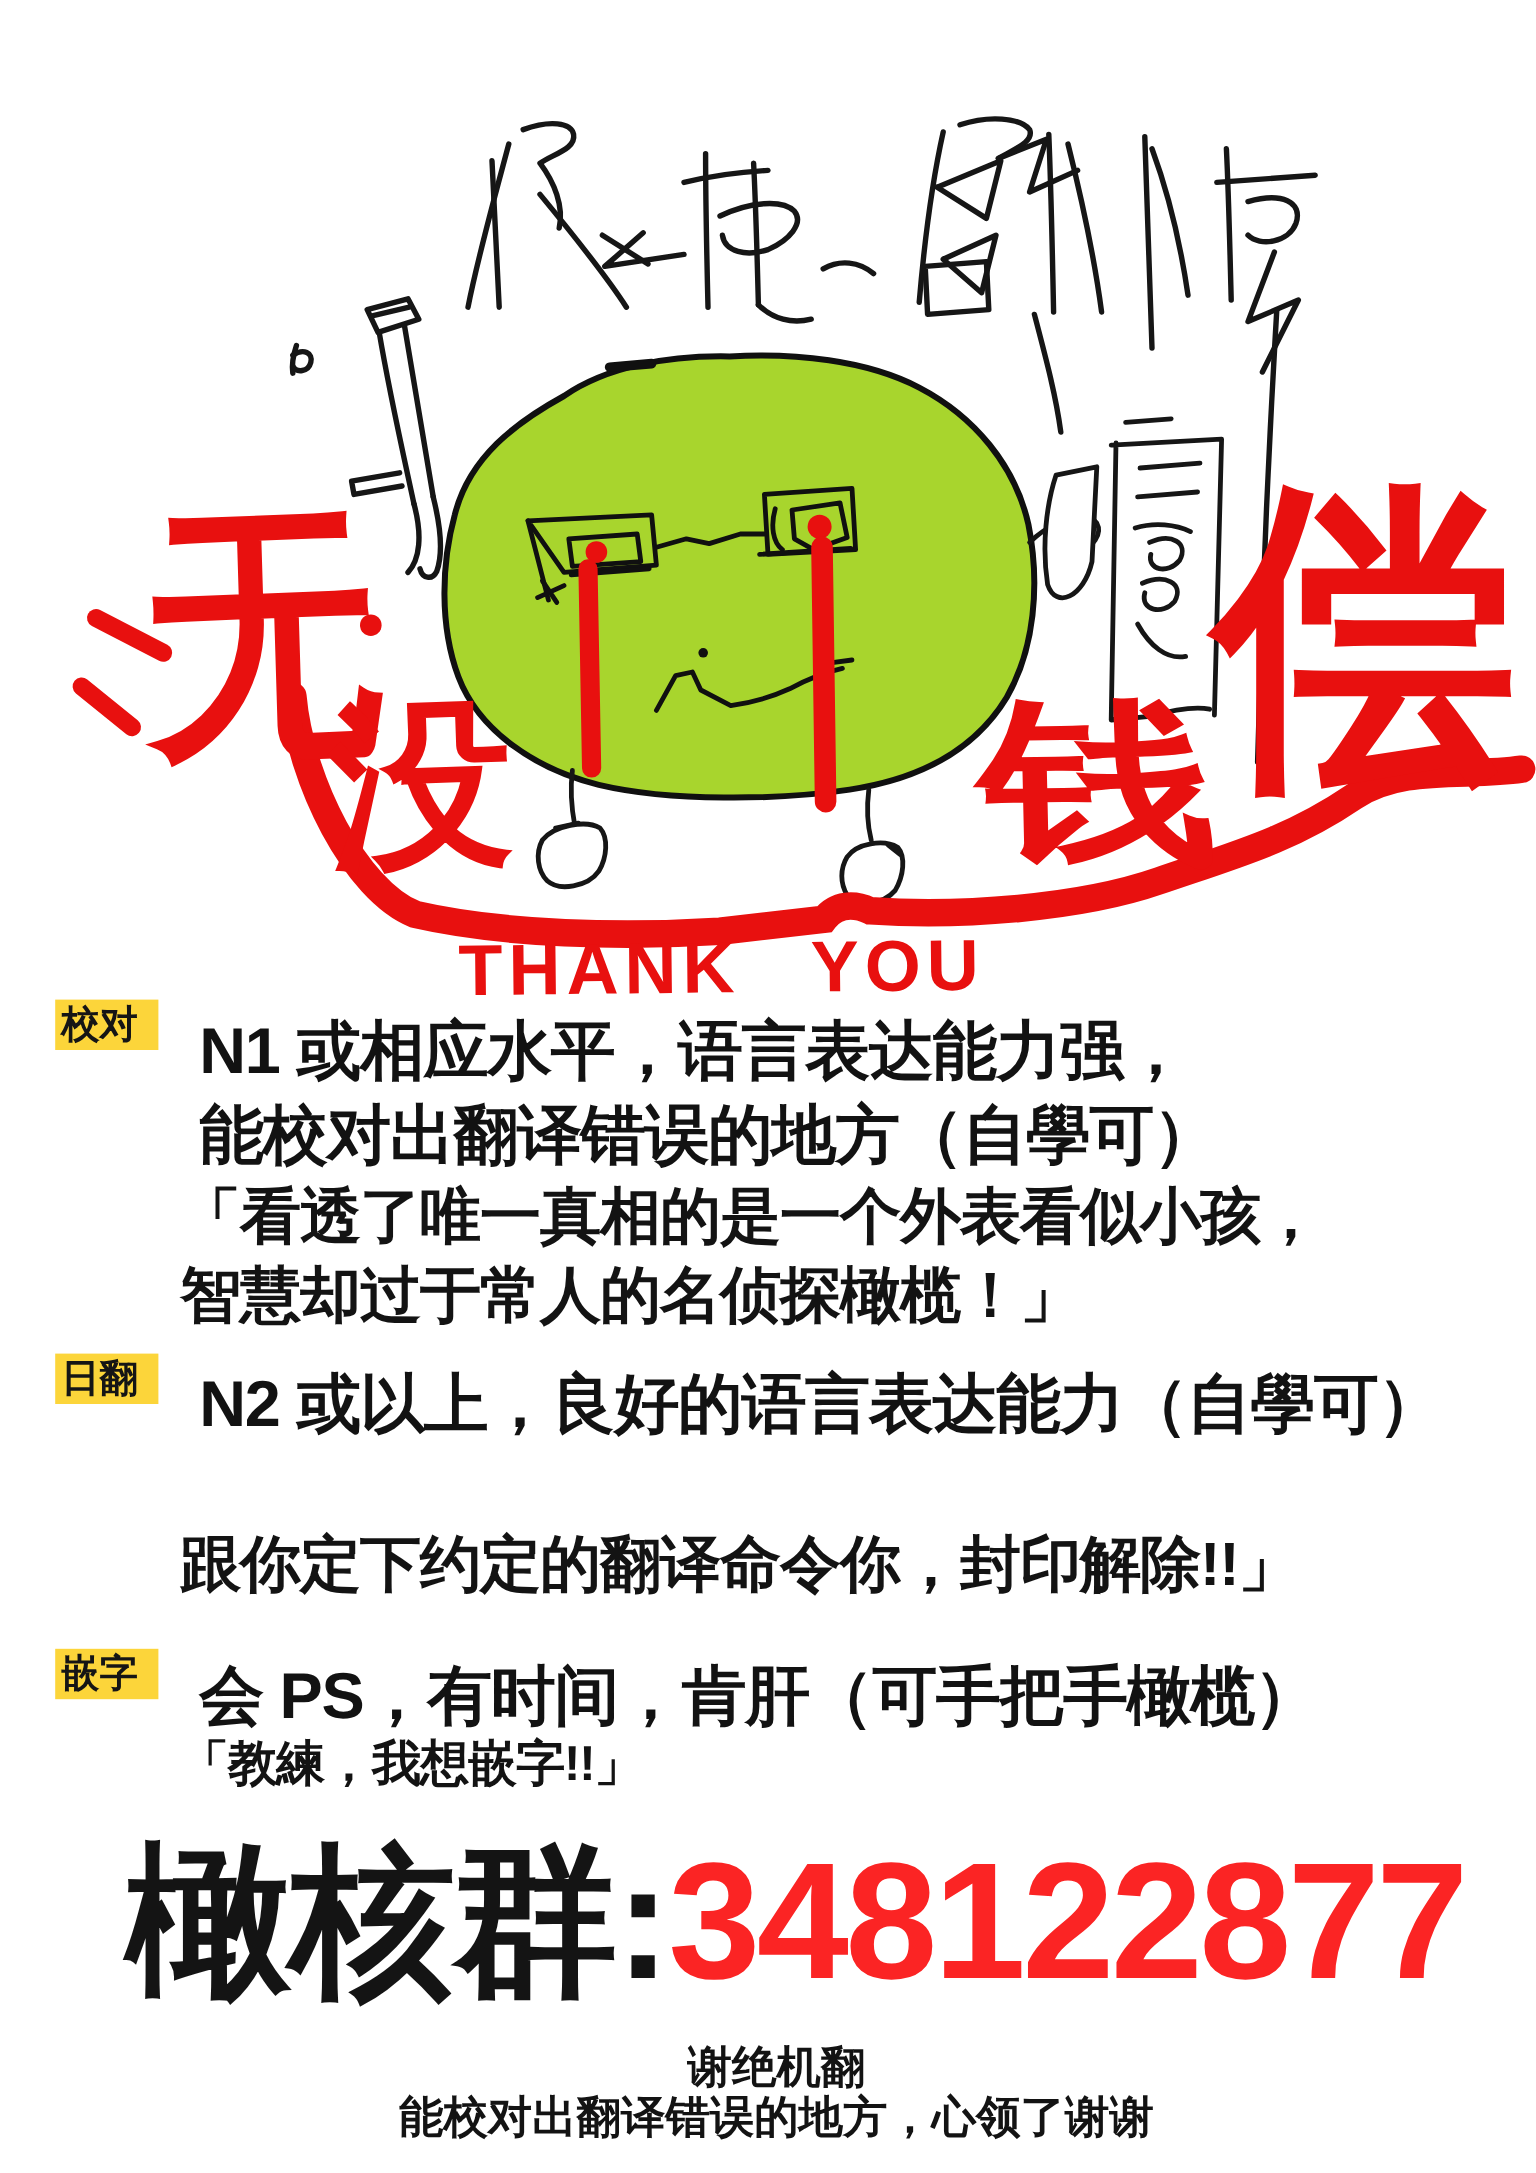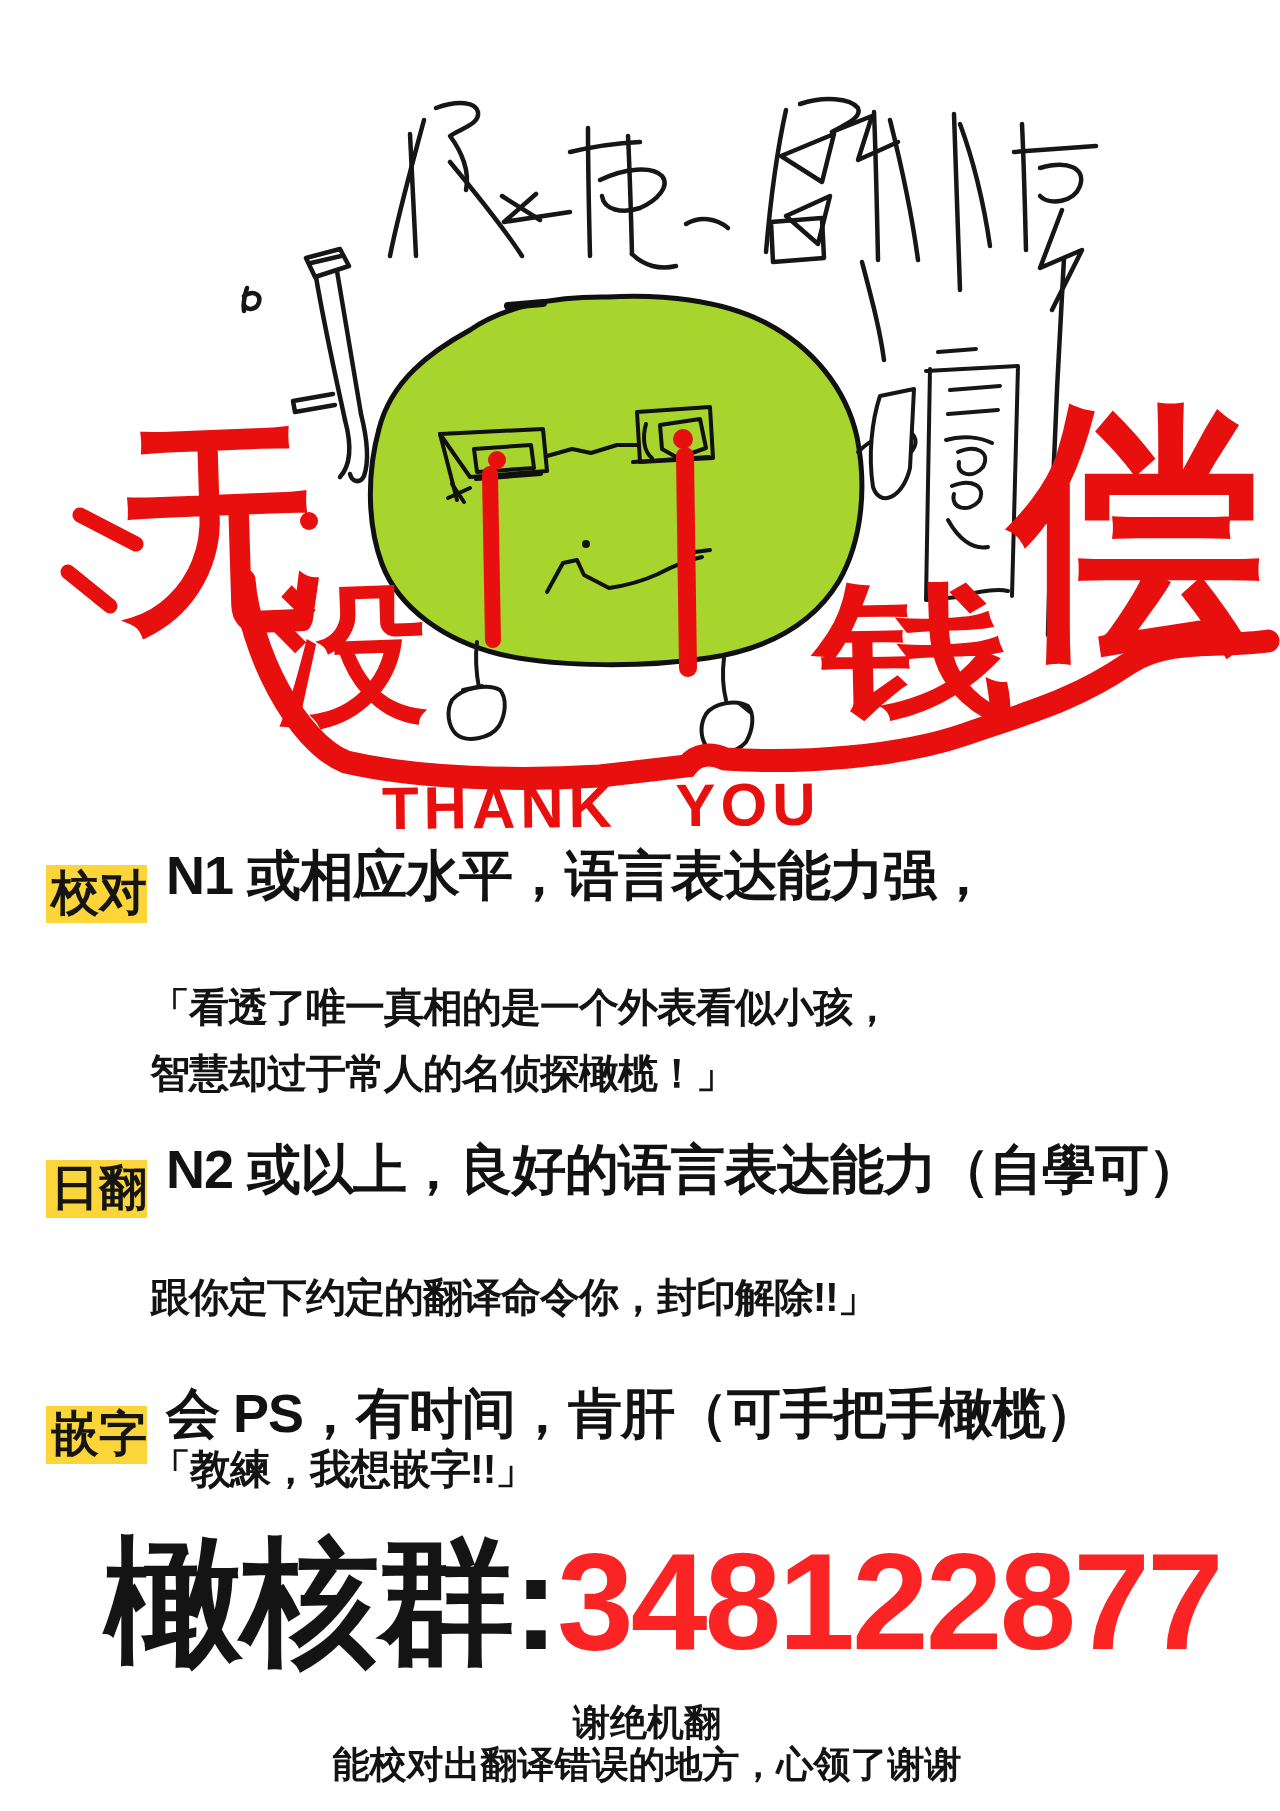--- a/index.html
+++ b/index.html
@@ -15,24 +15,24 @@
     transform-origin:top left;white-space:nowrap;user-select:none;
   }
   .thankyou{
     position:absolute;left:382px;top:772px;color:var(--marker_red,#e8100f);
     font-size:60px;font-weight:700;letter-spacing:5px;word-spacing:38px;
     transform:rotate(-0.6deg);white-space:nowrap;
   }
   
   .tag{
     position:absolute;left:46px;background:var(--highlight_yellow,#fcd53a);
-    color:#151515;font-size:48px;font-weight:700;line-height:1;padding:4px 0 6px 5px;margin-top:32px;
+    color:#151515;font-size:32px;font-weight:700;line-height:1;padding:4px 17px 6px 5px;
   }
   .req{position:absolute;left:166px;font-size:54px;font-weight:700;letter-spacing:-1px;color:#121212;text-align:right;}
-  .quote{position:absolute;left:150px;font-size:40px;font-weight:700;letter-spacing:-1px;color:#131313;}
+  .quote{position:absolute;left:150px;font-size:51px;font-weight:700;letter-spacing:-1px;color:#131313;}
   .quote.small{font-size:41px;}
   .groupline{
     position:absolute;left:62px;top:1532px;font-size:138px;font-weight:700;
     letter-spacing:-2px;line-height:1;white-space:nowrap;margin-left:43px;
   }
   .groupline .num{color:var(--number_red,#fb2424);letter-spacing:-3px;}
   .footer1,.footer2{
     position:absolute;left:0;right:34px;text-align:center;font-weight:700;color:#131313;white-space:nowrap;padding-left:48px;
   }
   .footer1{top:1698px;font-size:37px;}
@@ -157,20 +157,21 @@
 
   <span class="hand" style="left:118px;top:420px;font-size:225px;transform:scaleX(0.87) rotate(-2deg);">无</span>
   <span class="hand" style="left:272px;top:582px;font-size:152px;transform:rotate(-2deg);">没</span>
   <span class="hand" style="left:815px;top:577px;font-size:150px;transform:scale(1.32,1.02) rotate(-1deg);">钱</span>
   <span class="hand" style="left:1012px;top:394px;font-size:272px;transform:scaleX(0.93);">偿</span>
 
   <span class="thankyou">THANK YOU</span>
 
   <span class="tag" style="top:833px">校对</span>
   <div class="req abs" style="top:840px">N1 或相应水平，语言表达能力强，</div>
+  <div class="req abs" style="top:910px">能校对出翻译错误的地方（自學可）</div>
   <div class="quote abs" style="top:980px">「看透了唯一真相的是一个外表看似小孩，</div>
   <div class="quote abs" style="top:1046px">智慧却过于常人的名侦探橄榄！」</div>
 
   <span class="tag" style="top:1128px">日翻</span>
   <div class="req abs" style="top:1134px">N2 或以上，良好的语言表达能力（自學可）</div>
   <div class="quote abs" style="top:1270px">跟你定下约定的翻译命令你，封印解除!!」</div>
 
   <span class="tag" style="top:1374px">嵌字</span>
   <div class="req abs" style="top:1378px">会 PS，有时间，肯肝（可手把手橄榄）</div>
   <div class="quote small abs" style="top:1442px">「教練，我想嵌字!!」</div>

